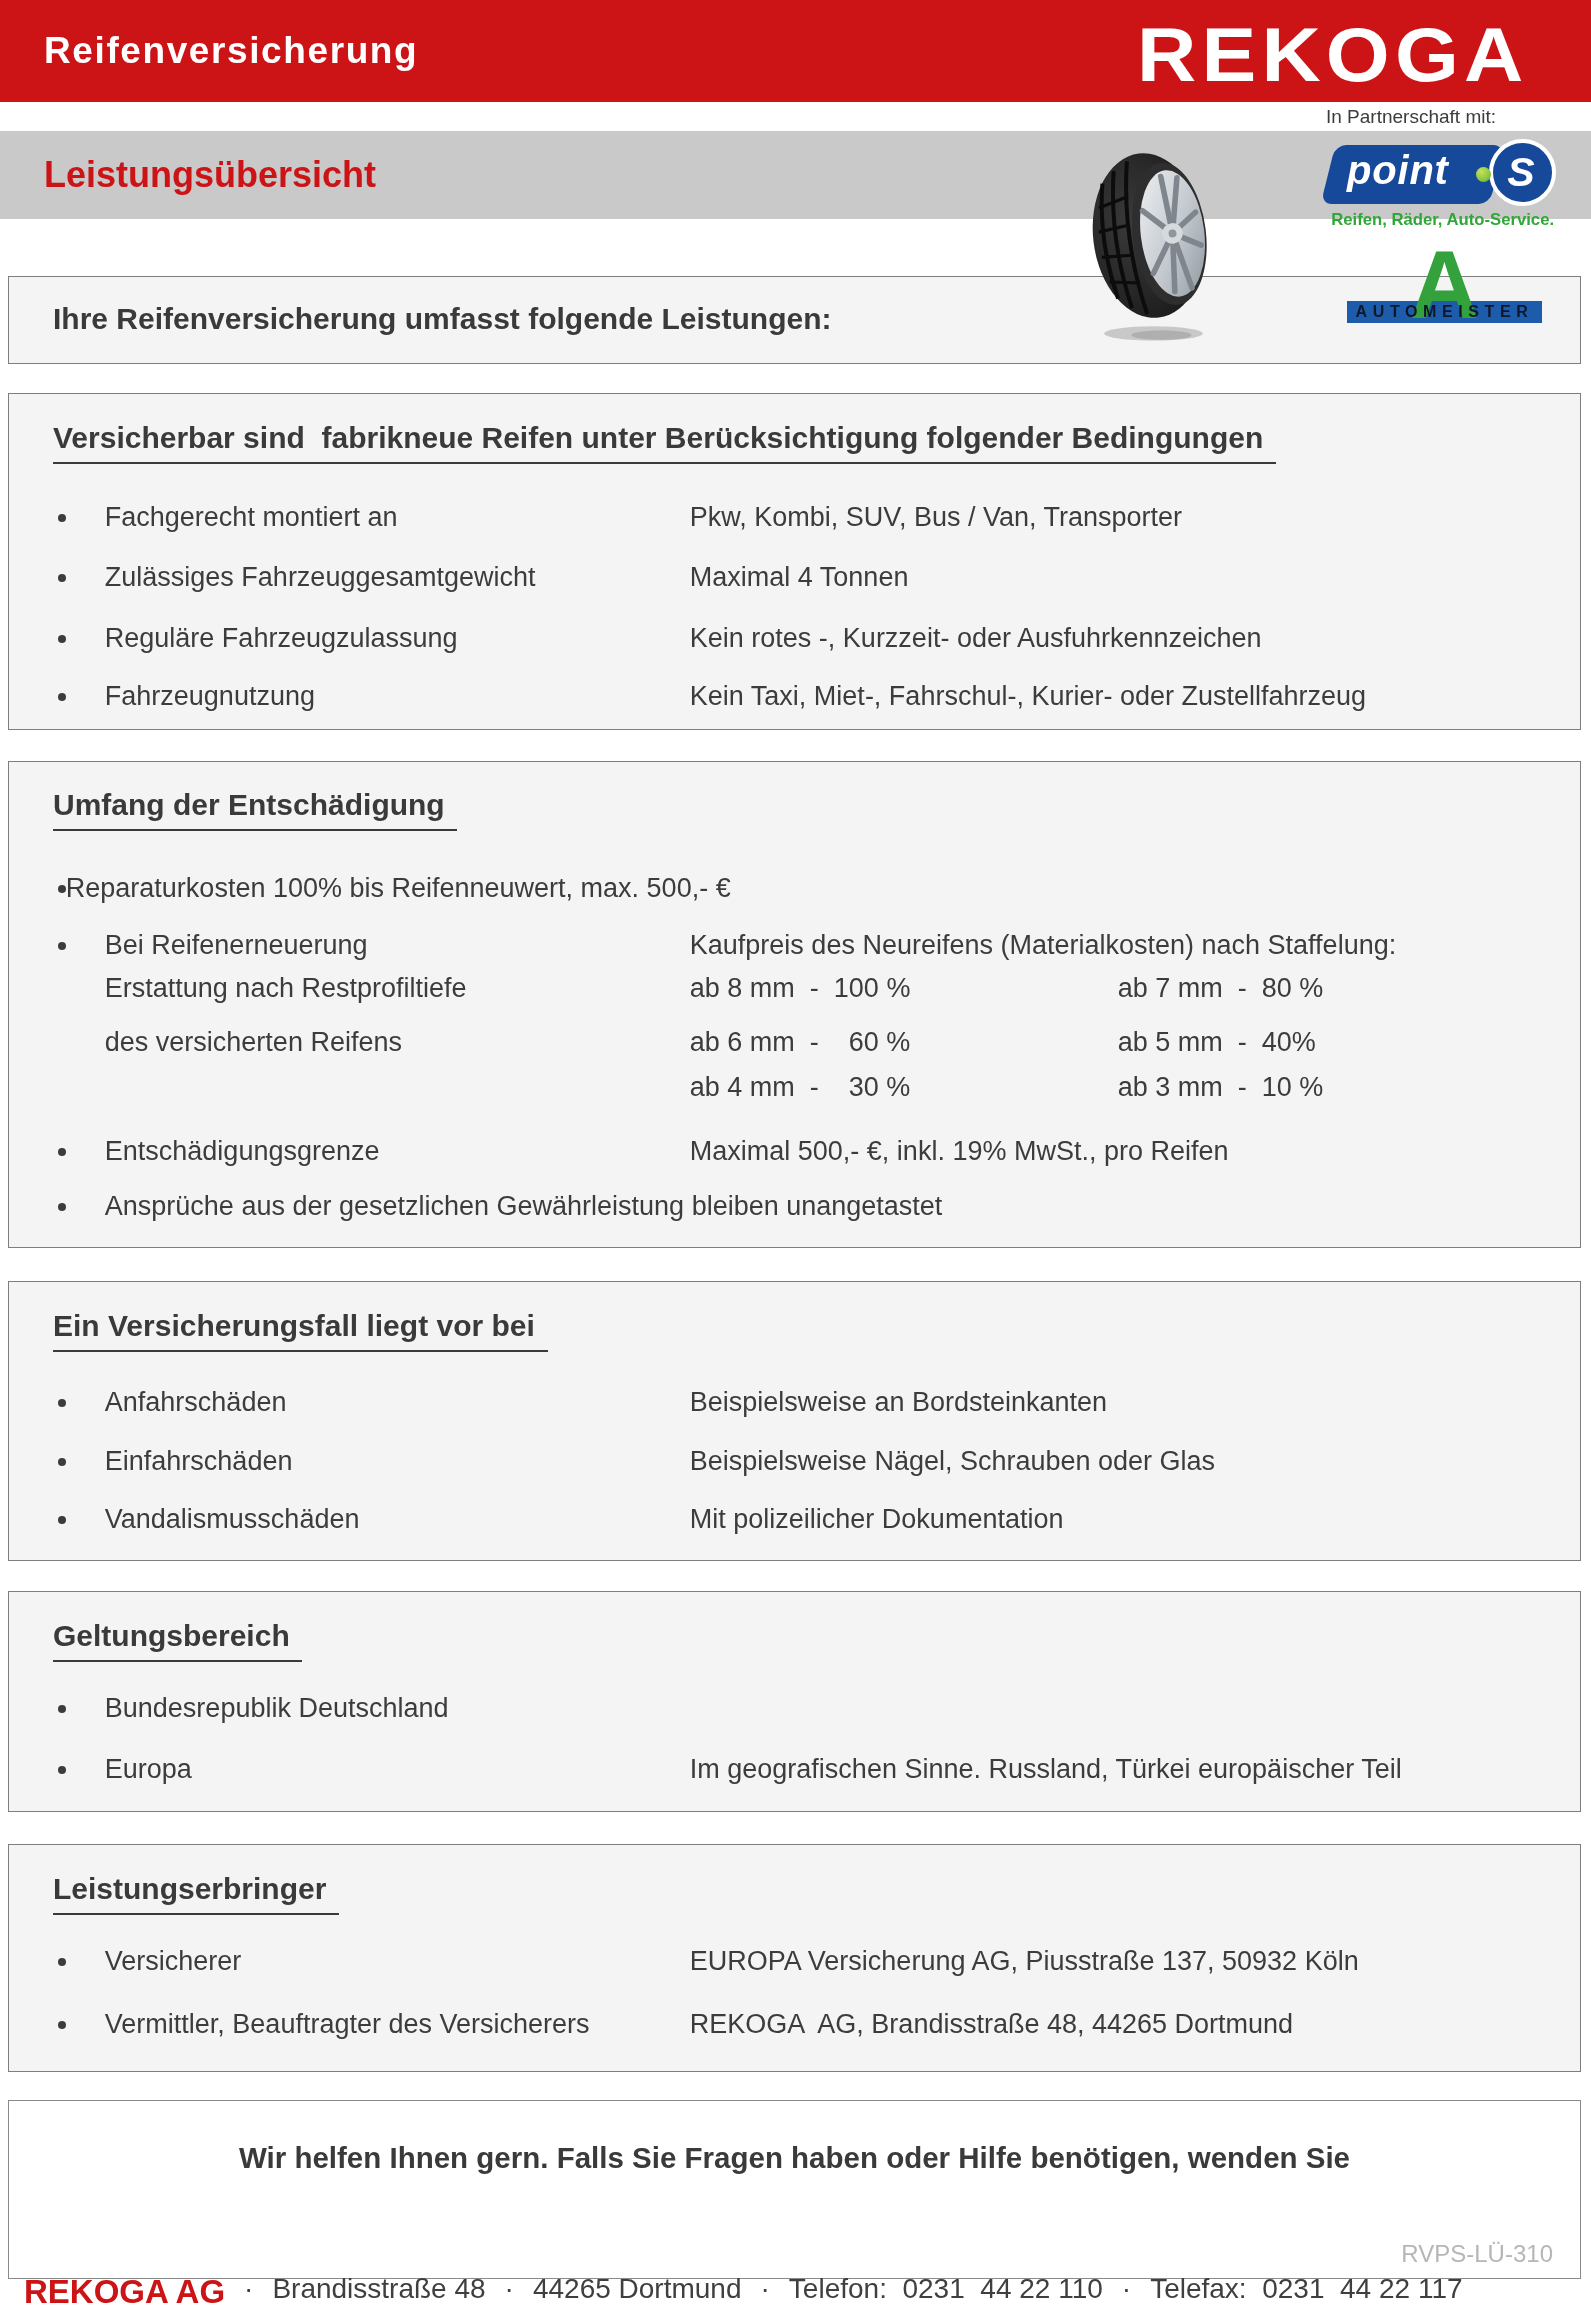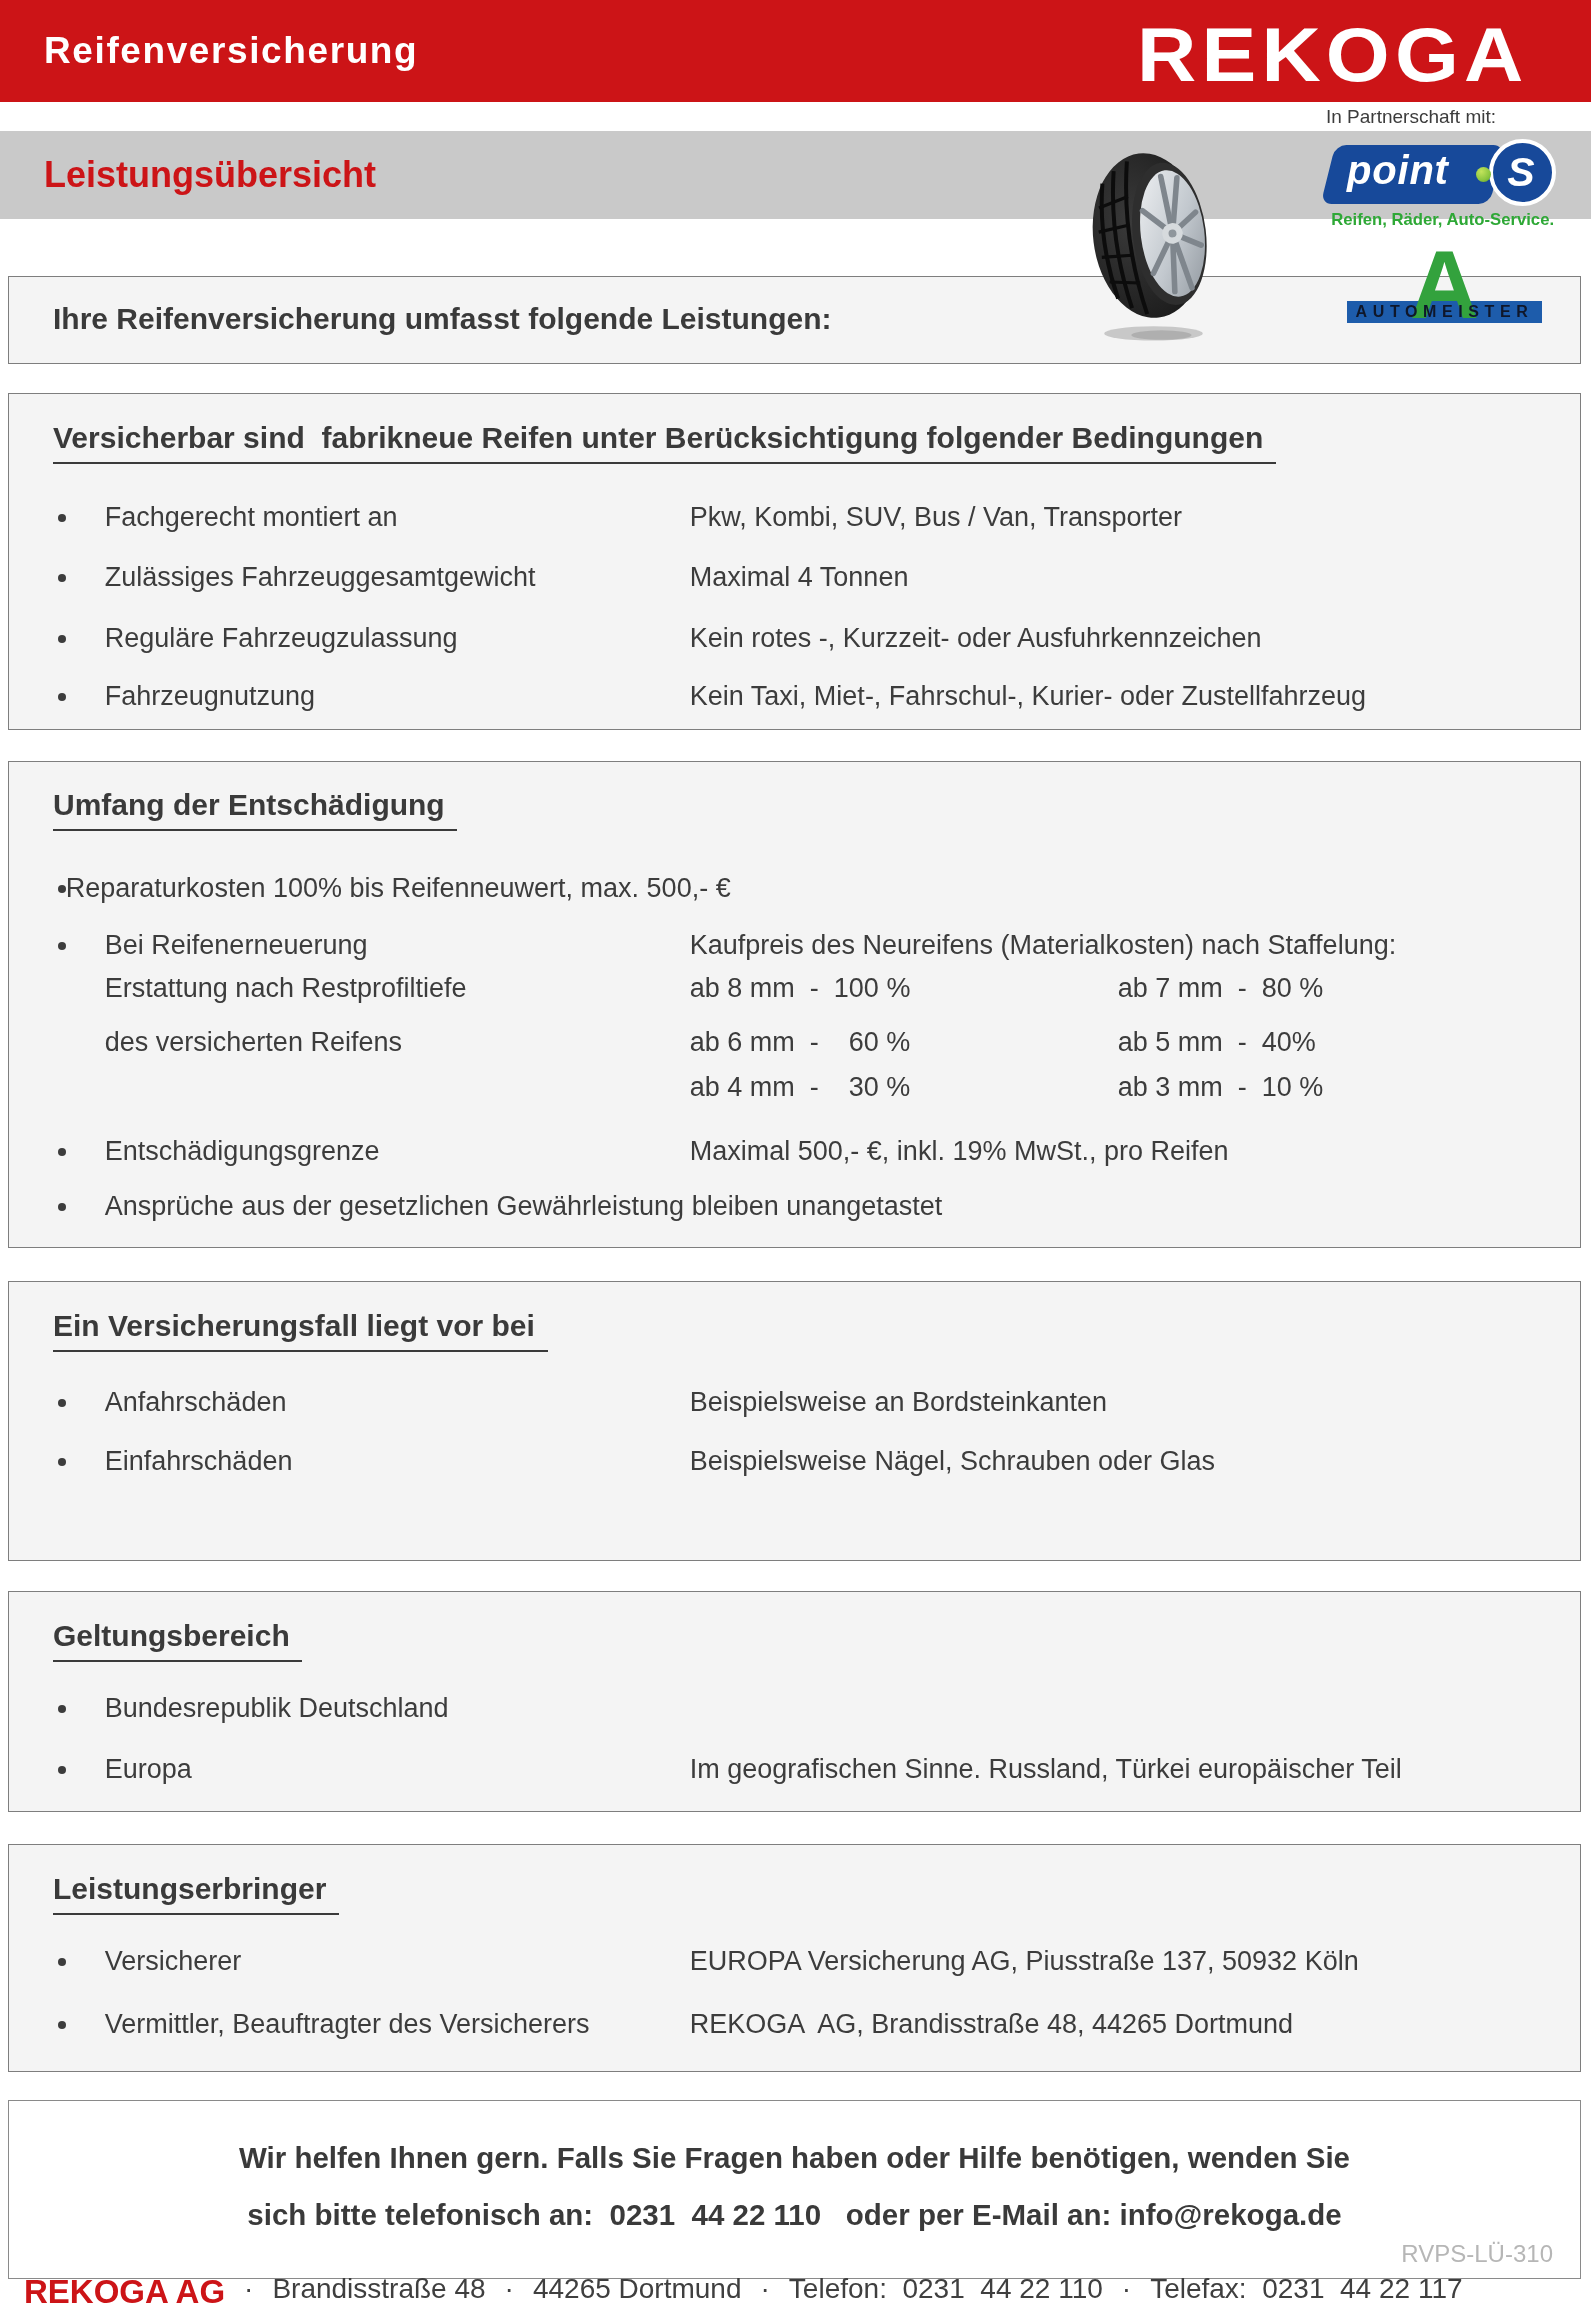--- a/index.html
+++ b/index.html
@@ -220,20 +220,25 @@
   <div class="row" style="top:103px;">
     <span class="dot"></span>
     <span class="lbl">Anfahrschäden</span>
     <span class="val">Beispielsweise an Bordsteinkanten</span>
   </div>
   <div class="row" style="top:162px;">
     <span class="dot"></span>
     <span class="lbl">Einfahrschäden</span>
     <span class="val">Beispielsweise Nägel, Schrauben oder Glas</span>
   </div>
+  <div class="row" style="top:220px;">
+    <span class="dot"></span>
+    <span class="lbl">Vandalismusschäden</span>
+    <span class="val">Mit polizeilicher Dokumentation</span>
+  </div>
 </div>
 
 <div class="panel" style="top:1562px;height:221px;">
   <div class="sec-heading" style="top:27px;">Geltungsbereich</div>
   <div class="row" style="top:99px;">
     <span class="dot"></span>
     <span class="lbl">Bundesrepublik Deutschland</span>
     <span class="val"></span>
   </div>
   <div class="row" style="top:160px;">
@@ -252,21 +257,20 @@
   </div>
   <div class="row" style="top:162px;">
     <span class="dot"></span>
     <span class="lbl">Vermittler, Beauftragter des Versicherers</span>
     <span class="val">REKOGA  AG, Brandisstraße 48, 44265 Dortmund</span>
   </div>
 </div>
 
 <div class="panel" style="top:2071px;height:179px;background:#ffffff;border-color:#8a8a8a;">
   <div class="help-line" style="top:40px;">Wir helfen Ihnen gern. Falls Sie Fragen haben oder Hilfe benötigen, wenden Sie</div>
-  <div class="help-line" style="top:97px;">sich bitte telefonisch an:  0231  44 22 110   oder per E-Mail an: info@rekoga.de</div>
   <div class="help-code">RVPS-LÜ-310</div>
 </div>
 
 <div class="footer">
   <span class="brand">REKOGA AG</span>
   <span class="sep">·</span>
   <span>Brandisstraße 48</span>
   <span class="sep">·</span>
   <span>44265 Dortmund</span>
   <span class="sep">·</span>

